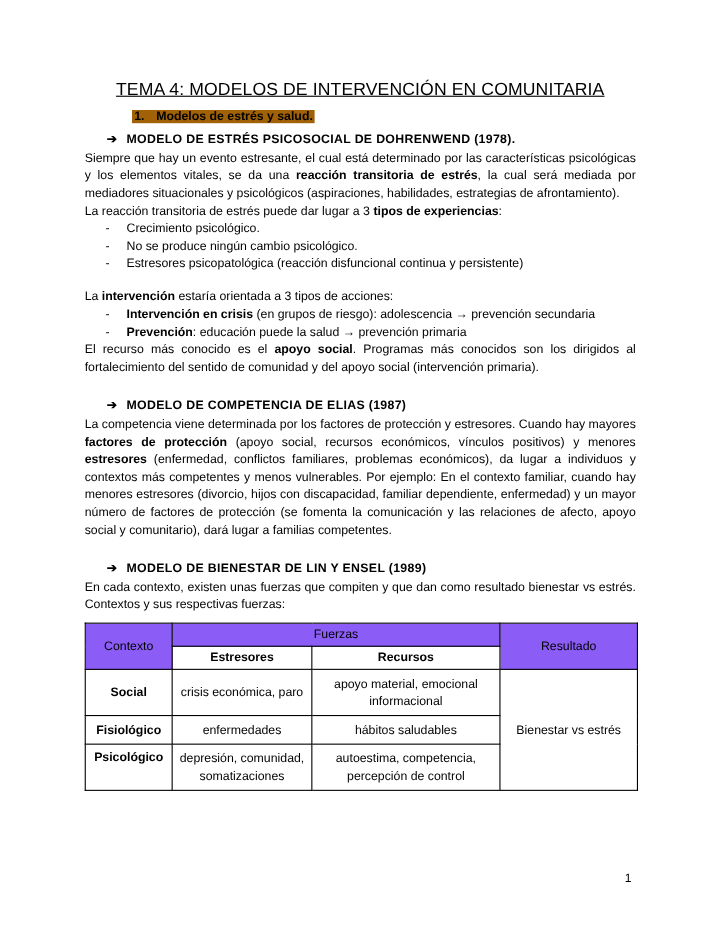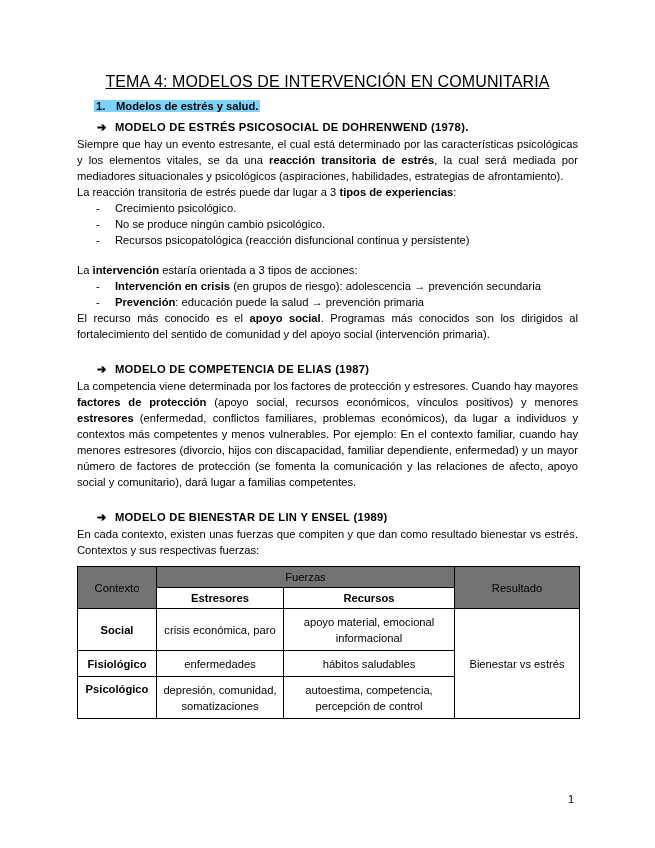--- a/index.html
+++ b/index.html
@@ -2,32 +2,32 @@
 <html><head>
 <meta charset="utf-8">
 <style>
   html, body { margin: 0; padding: 0; background: #ffffff; }
   body { width: 655px; height: 848px; position: relative; overflow: hidden;
          font-family: "Liberation Sans", sans-serif; color: #000; }
   .page { position: absolute; left: 77px; top: 72px; width: 501px; font-size: 11.2px; line-height: 16px; }
   .title { text-align: center; font-size: 16px; font-weight: normal; text-decoration: underline;
            margin: 0 0 6px 0; line-height: 20px; letter-spacing: 0.1px; }
   .h1 { font-weight: bold; margin: 0 0 3px 17px; }
-  .h1 .hl { background: #7dd3fc; padding: 0 2px; }
+  .h1 .hl { background: #a16207; padding: 0 2px; margin-left: 26px; }
   .h1 .num { display: inline-block; width: 20px; }
   .h2 { font-weight: bold; margin: 5px 0 1px 20px; letter-spacing: 0.3px; }
   .h2 .arrow { display: inline-block; width: 18px; }
   p { margin: 0; text-align: justify; }
   ul.dash { list-style: none; margin: 0; padding: 0 0 0 17px; }
   ul.dash li { position: relative; padding-left: 21px; }
   ul.dash li::before { content: "-"; position: absolute; left: 2px; }
   .gap { height: 14px; }
   table { border-collapse: collapse; width: 503px; margin-top: 8px; font-size: 11.2px; }
   td, th { border: 1px solid #000; text-align: center; vertical-align: middle; padding: 2px 3px; line-height: 16px; }
-  .green { background: #737373; font-weight: normal; }
+  .green { background: #8b5cf6; font-weight: normal; }
   .bold { font-weight: bold; }
   .pagenum { position: absolute; left: 568px; top: 793px; font-size: 11px; }
 </style>
 </head>
 <body>
 
 <div class="page">
   <div class="title">TEMA 4: MODELOS DE INTERVENCIÓN EN COMUNITARIA</div>
 
   <div class="h1">
@@ -35,21 +35,21 @@
   </div>
 
   <div class="h2">
     <span class="arrow">➔</span><span>MODELO DE ESTRÉS PSICOSOCIAL DE DOHRENWEND (1978).</span>
   </div>
   <p><span>Siempre que hay un evento estresante, el cual está determinado por las características psicológicas y los elementos vitales, se da una </span><b>reacción transitoria de estrés</b><span>, la cual será mediada por mediadores situacionales y psicológicos (aspiraciones, habilidades, estrategias de afrontamiento).</span></p>
   <p><span>La reacción transitoria de estrés puede dar lugar a 3 </span><b>tipos de experiencias</b><span>:</span></p>
   <ul class="dash">
     <li>Crecimiento psicológico.</li>
     <li>No se produce ningún cambio psicológico.</li>
-    <li>Recursos psicopatológica (reacción disfuncional continua y persistente)</li>
+    <li>Estresores psicopatológica (reacción disfuncional continua y persistente)</li>
   </ul>
   <div class="gap"></div>
   <p><span>La </span><b>intervención</b><span> estaría orientada a 3 tipos de acciones:</span></p>
   <ul class="dash">
     <li><b>Intervención en crisis</b><span> (en grupos de riesgo): adolescencia → prevención secundaria</span></li>
     <li><b>Prevención</b><span>: educación puede la salud → prevención primaria</span></li>
   </ul>
   <p><span>El recurso más conocido es el </span><b>apoyo social</b><span>. Programas más conocidos son los dirigidos al fortalecimiento del sentido de comunidad y del apoyo social (intervención primaria).</span></p>
   <div class="gap"></div>
 

